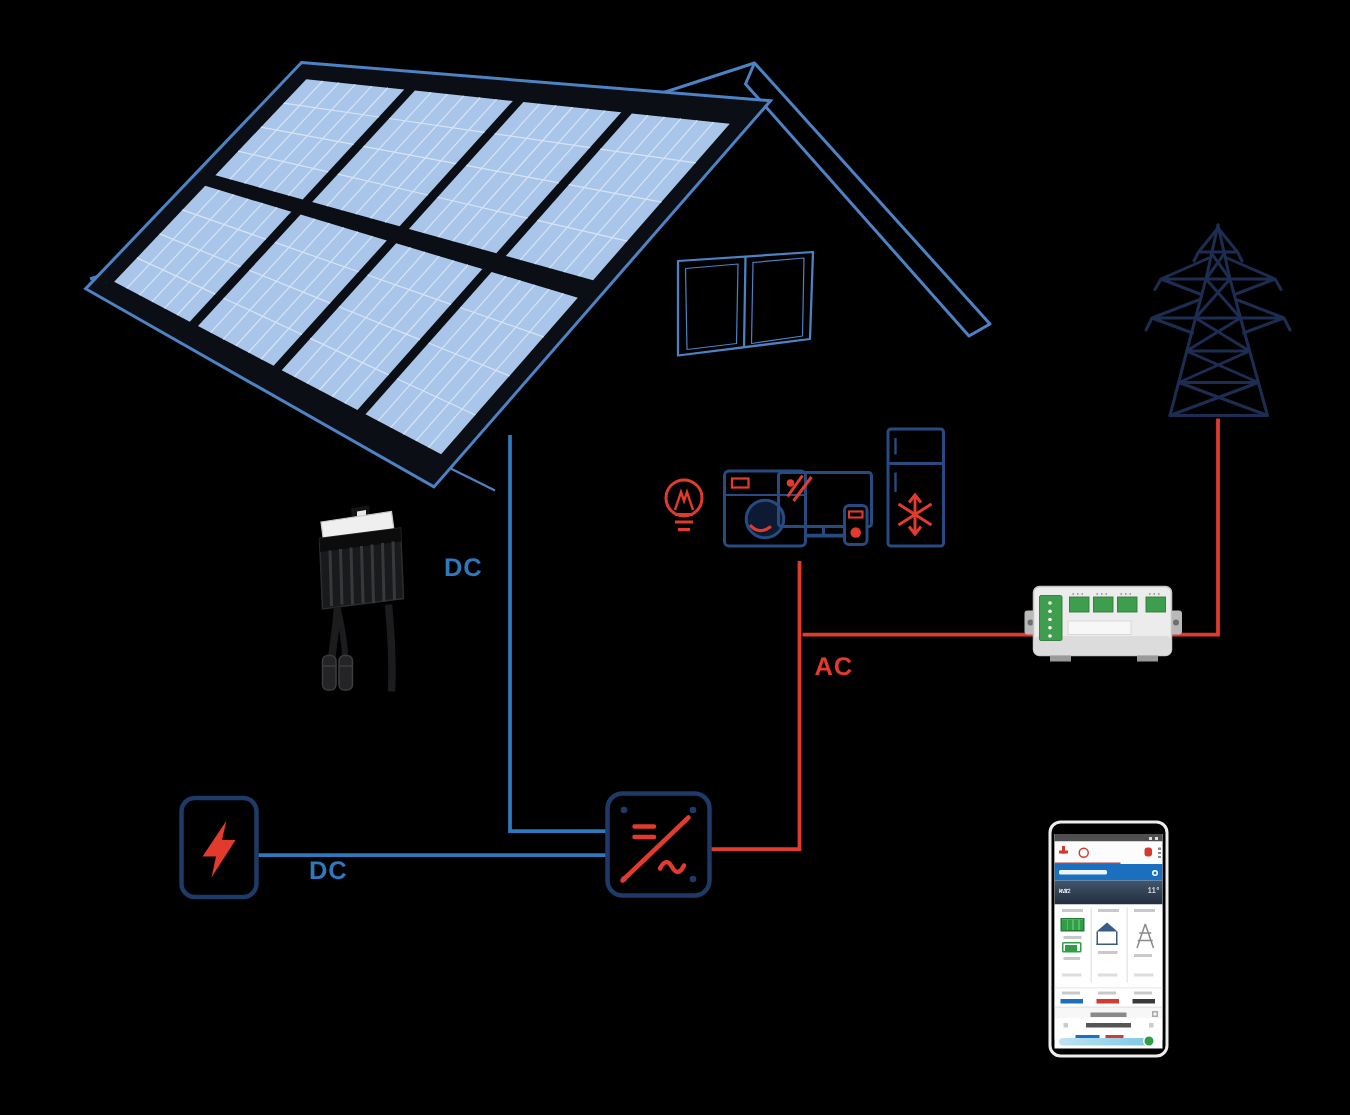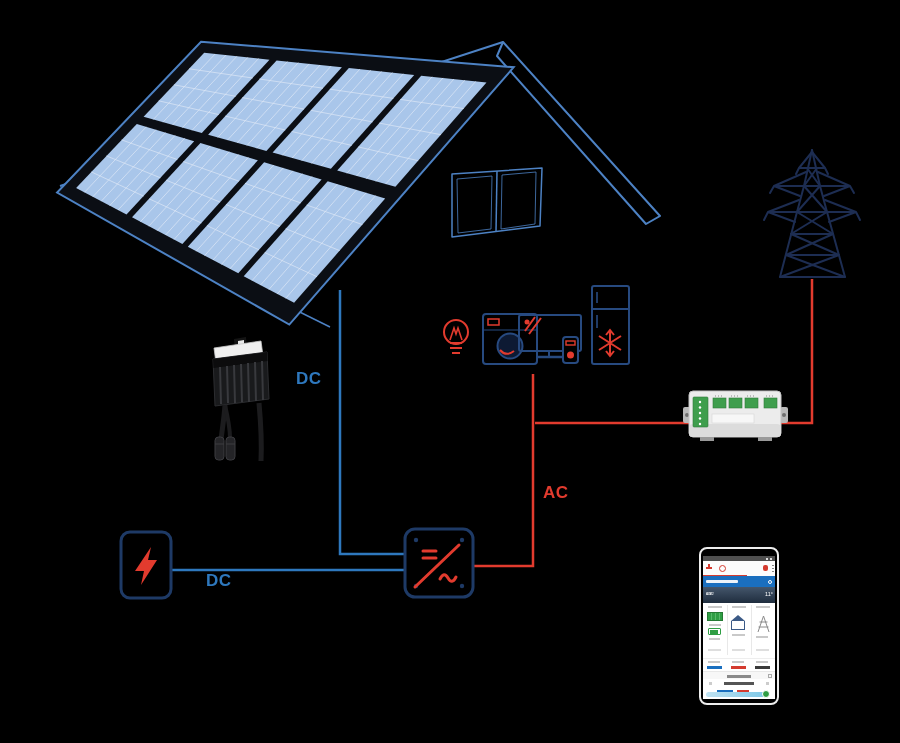--- a/index.html
+++ b/index.html
@@ -193,21 +193,21 @@
     <path d="M807,168 L820,186 M817,168 L804,186"></path>
     <path d="M804,186 L827,212 M820,186 L797,212"></path>
     <path d="M797,212 L833,234 M827,212 L791,234 M791,234 L833,234"></path>
     <path d="M791,234 L839,255 M833,234 L786,255 M786,255 L839,255"></path>
     <path d="M786,255 L845,277 M839,255 L780,277 M780,277 L845,277"></path>
   </g>
 </svg>
 
 <div class="lbl lbl-dc" style="left:296px;top:369px;">DC</div>
 <div class="lbl lbl-dc" style="left:206px;top:571px;">DC</div>
-<div class="lbl lbl-ac" style="left:543px;top:435px;margin-top:48px;">AC</div>
+<div class="lbl lbl-ac" style="left:543px;top:435px;">AC</div>
 
 <div id="phone">
   <div id="screen">
     <div class="sbar">
       <i style="right:3px"></i>
           <i style="right:7px"></i>
     </div>
     <div class="tbar">
       <div class="r-bar" style="left:3px;top:6px;width:6px;height:2px;"></div>
       <div class="r-bar" style="left:5px;top:3px;width:2px;height:5px;"></div>

